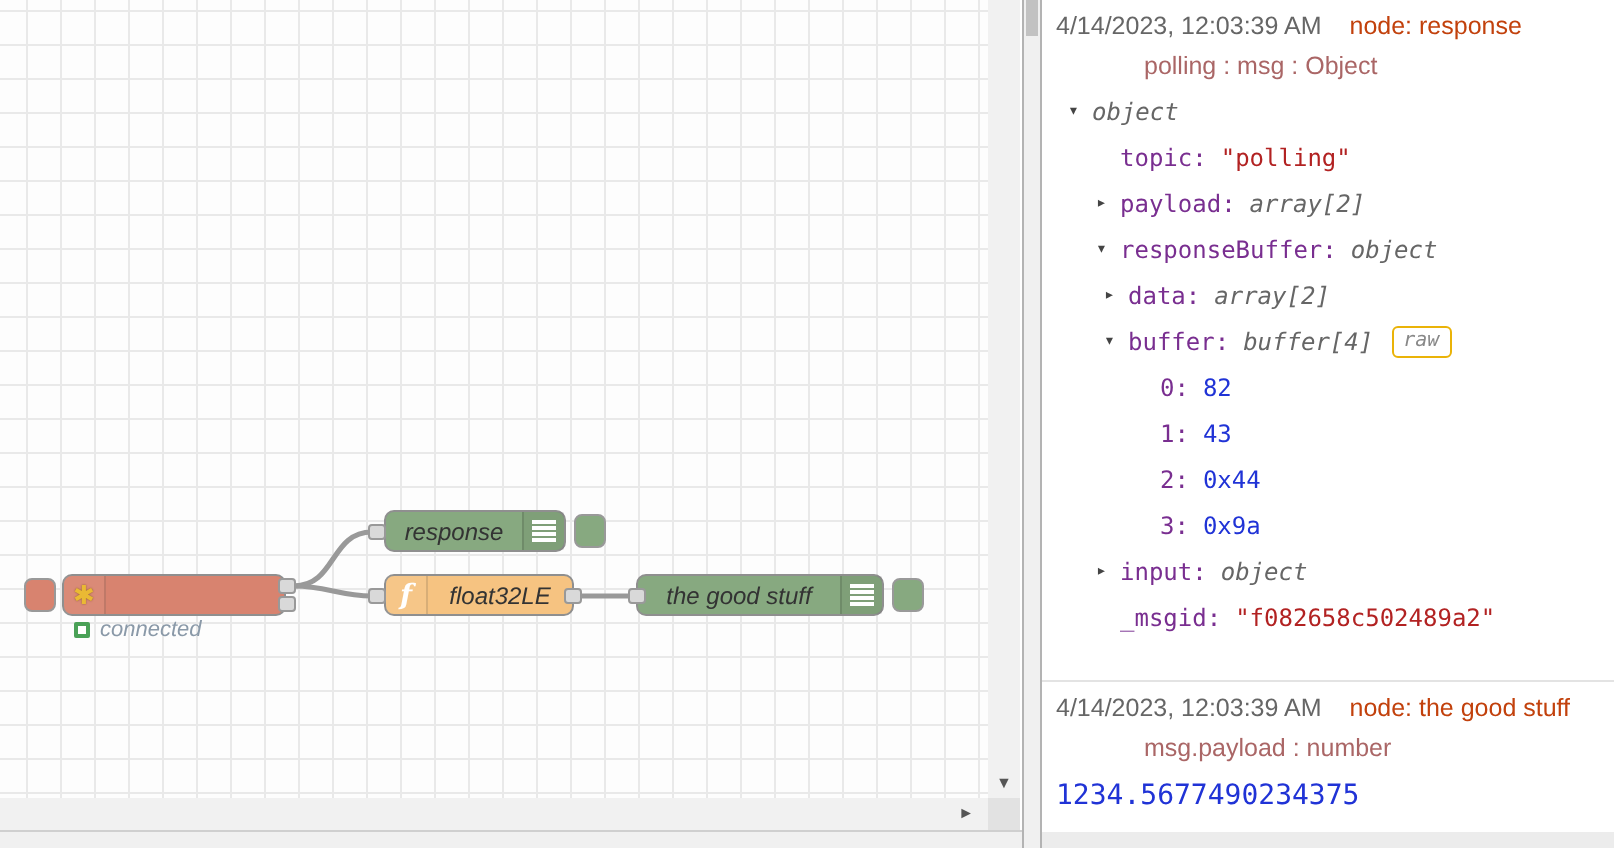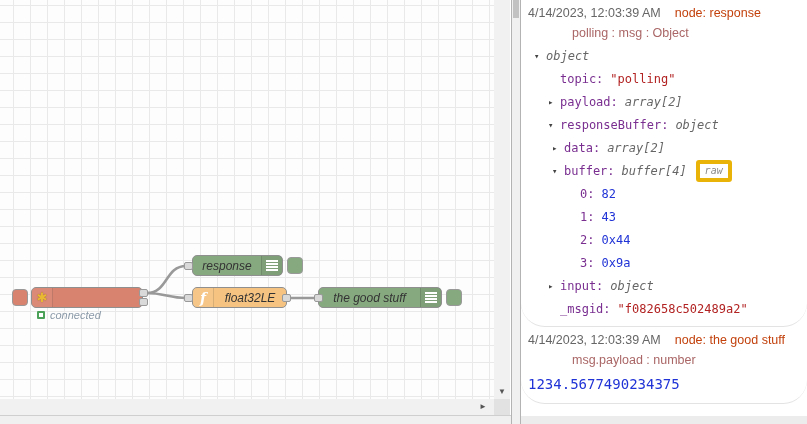--- a/index.html
+++ b/index.html
@@ -52,33 +52,33 @@
   .scorner { position:absolute; left:494px; top:399px; width:16px; height:16px; background:#e2e2e2; }
   .cfooter { position:absolute; left:0; top:415px; width:511px; height:9px; background:#f0f0f0; border-top:1px solid #cfcfcf; }
 
   
   .splitter { position:absolute; left:511px; top:0; width:10px; height:424px; background:#f0f0f0;
     border-left:1px solid #b3b3b3; border-right:1px solid #b3b3b3; }
   .split-thumb { position:absolute; left:1px; top:0; width:6px; height:18px; background:#c2c2c2; }
 
   
   .debug { position:absolute; left:521px; top:0; width:286px; height:424px; background:#fff; overflow:hidden; }
-  .dmsg { padding:4px 0 6px 7px;border-radius:24px; }
+  .dmsg { padding:4px 0 20px 7px; }
   .dmsg1 { border-bottom:1px solid #e3e3e3; }
   .dhead { height:18px; display:flex; align-items:center; font-size:12.5px; color:#666; white-space:nowrap; }
   .dhead .dnode { margin-left:14px; color:#c2410c; }
   .dtopic { height:22px; display:flex; align-items:center; font-size:12.5px; color:#a66; white-space:nowrap;margin-left:44px; }
   .trow { height:23px; display:flex; align-items:center; font-family:"DejaVu Sans Mono", monospace; font-size:12px; white-space:nowrap; }
   .arrow { display:inline-block; width:12px; font-size:9px; color:#444; flex:none; }
   .tkey { color:#792e90; margin-right:7px; }
   .v-meta { color:#666; font-style:italic; }
   .v-string { color:#b22222; }
   .v-num { color:#2033d6; }
   .il1 { padding-left:6px; } .il2 { padding-left:20px; } .il3 { padding-left:24px; } .il4 { padding-left:40px; }
-  .raw-badge { margin-left:9px; border:4px solid #eab308; border-radius:3px; background:#fff; color:#888;
+  .raw-badge { margin-left:9px; border:1px solid #eab308; border-radius:3px; background:#fff; color:#888;
     font-style:italic; font-size:10px; padding:0 5px; line-height:14px; }
   .dmsg2 { border-bottom:1px solid #e3e3e3; }
   .dpayload { height:26px; display:flex; align-items:center; font-family:"DejaVu Sans Mono", monospace; font-size:14px; color:#2033d6; }
   .dnext { position:absolute; left:0; bottom:0; width:286px; height:8px; background:#ececec; }
 </style>
 </head>
 <body>
 
 <div class="app">
 

